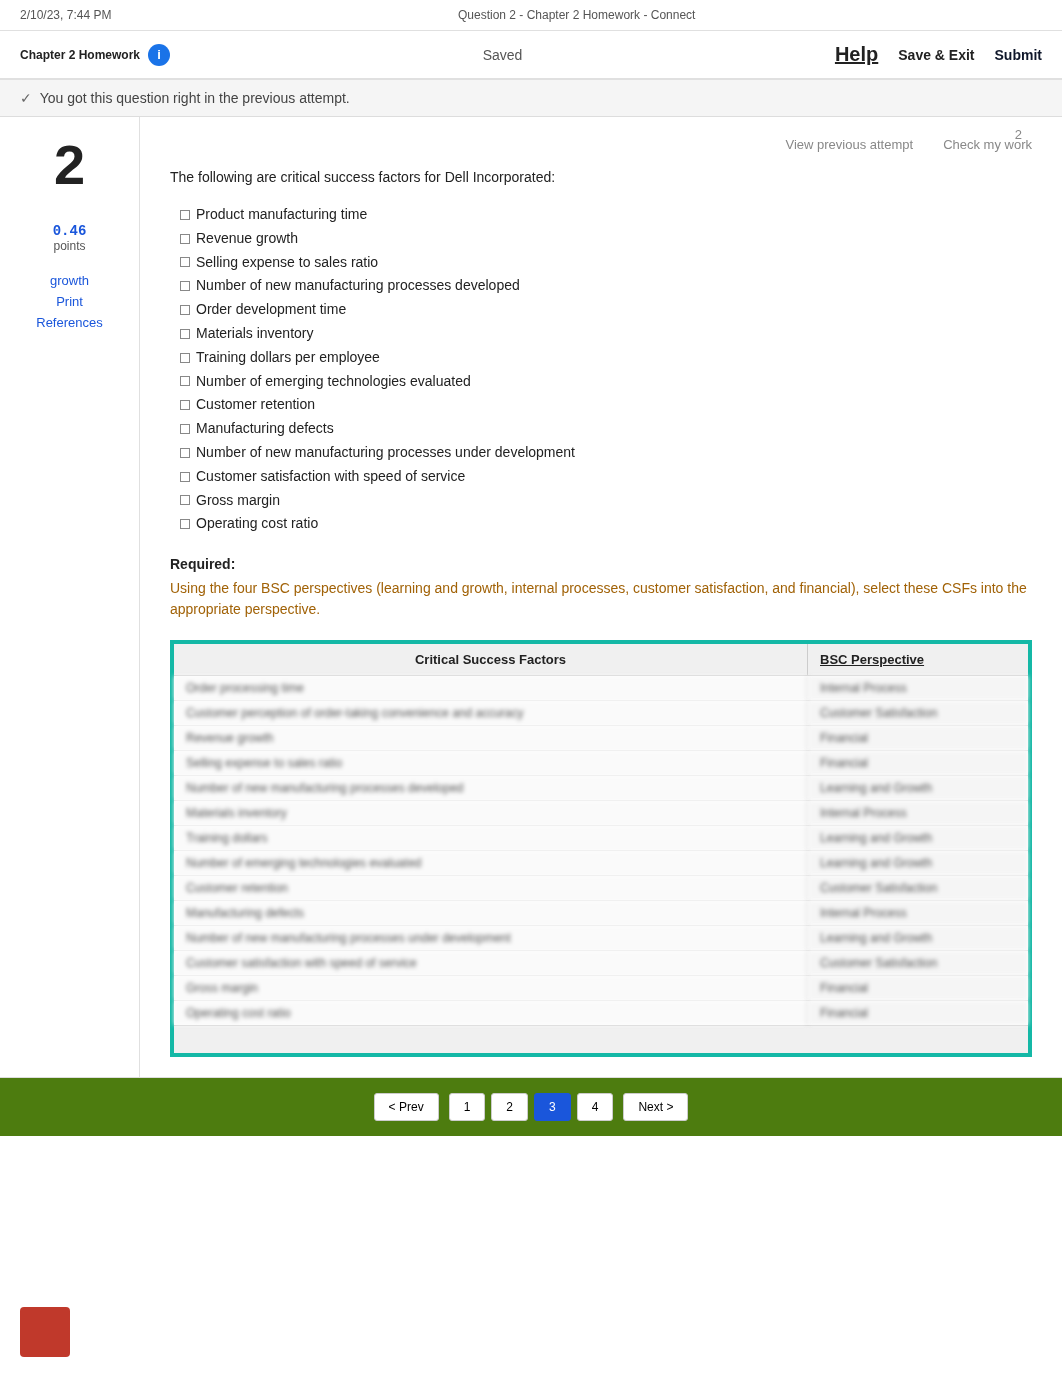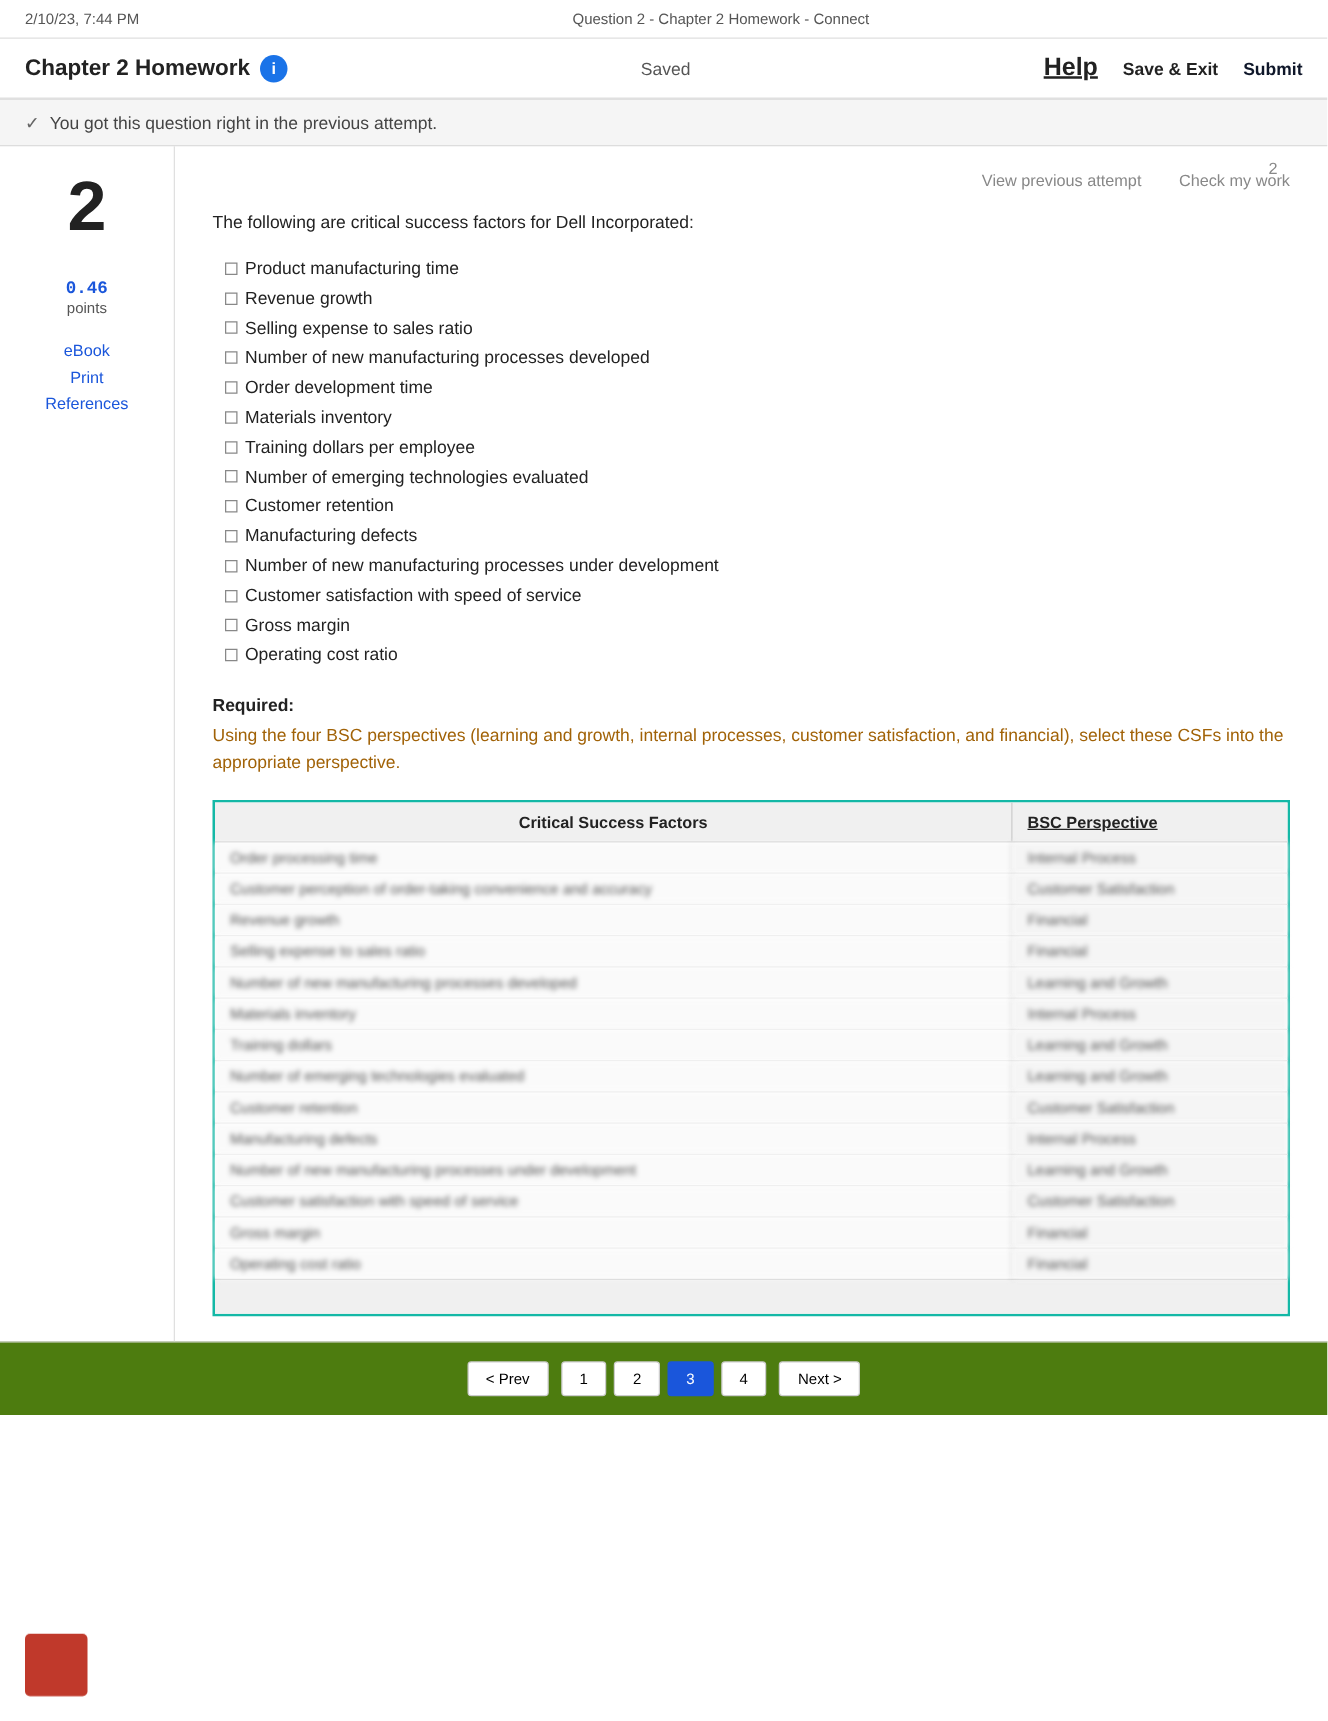--- a/index.html
+++ b/index.html
@@ -23,21 +23,21 @@
       justify-content: space-between;
       padding: 12px 20px;
       border-bottom: 2px solid #e0e0e0;
     }
     .app-header-left {
       display: flex;
       align-items: center;
       gap: 8px;
     }
     .app-title {
-      font-size: 18px;
+      font-size: 12px;
       font-weight: bold;
       color: #222;
     }
     .info-icon {
       width: 22px;
       height: 22px;
       border-radius: 50%;
       background: #1a73e8;
       color: #fff;
       display: flex;
@@ -209,21 +209,21 @@
     }
     .required-text {
       font-size: 14px;
       color: #a16207;
       line-height: 1.5;
       margin-bottom: 20px;
     }
 
     
     .table-container {
-      border: 2px solid #14b8a6;
+      border: 4px solid #14b8a6;
       margin-top: 8px;
     }
     .table-header-row {
       display: flex;
       background: #f0f0f0;
       border-bottom: 1px solid #ccc;
     }
     .table-col-csf {
       flex: 1;
       padding: 8px 12px;
@@ -334,21 +334,21 @@
   <span class="checkmark">✓</span>
   <span>You got this question right in the previous attempt.</span>
 </div>
 
 <div class="main-container">
 
   <div class="left-sidebar">
     <div class="question-number">2</div>
     <div class="points-value">0.46</div>
     <div class="points-label">points</div>
-    <a class="sidebar-link">eBook</a>
+    <a class="sidebar-link">growth</a>
     <a class="sidebar-link">Print</a>
     <a class="sidebar-link">References</a>
   </div>
 
   <div class="content-area">
 
     <div class="attempt-badge">2</div>
 
     <div class="attempt-actions">
       <a class="attempt-link">View previous attempt</a>

